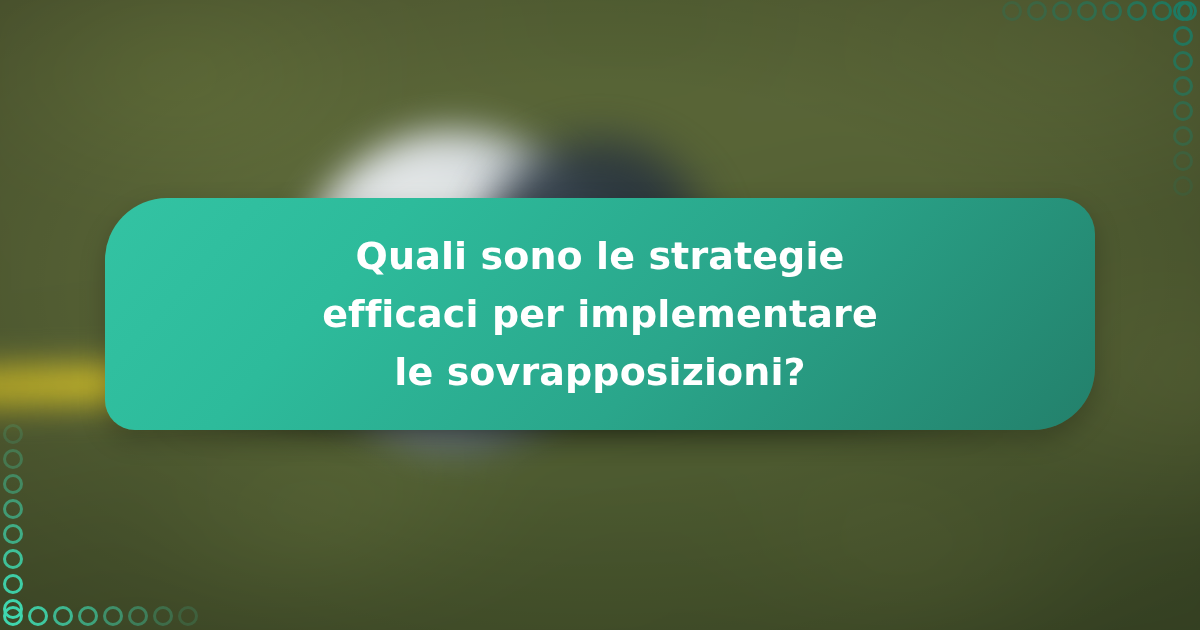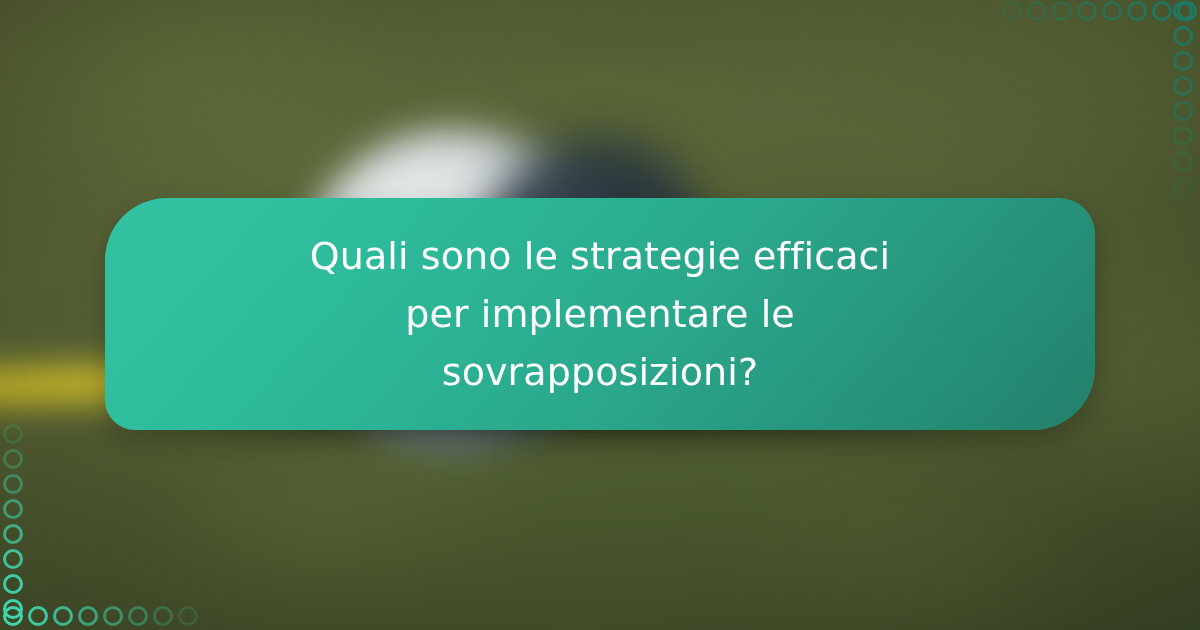--- a/index.html
+++ b/index.html
@@ -130,21 +130,21 @@
     display: flex;
     align-items: center;
     justify-content: center;
     padding: 0 56px;
     box-sizing: border-box;
   }
   #quote-text {
     color: #ffffff;
     font-family: "DejaVu Sans", sans-serif;
     font-size: 38px;
-    font-weight: 400;
+    font-weight: 700;
     line-height: 58px;
     text-align: center;
     letter-spacing: 0.1px;
     max-width: 600px;
     text-rendering: optimizeLegibility;
   }
 </style>
 </head>
 <body>
 

